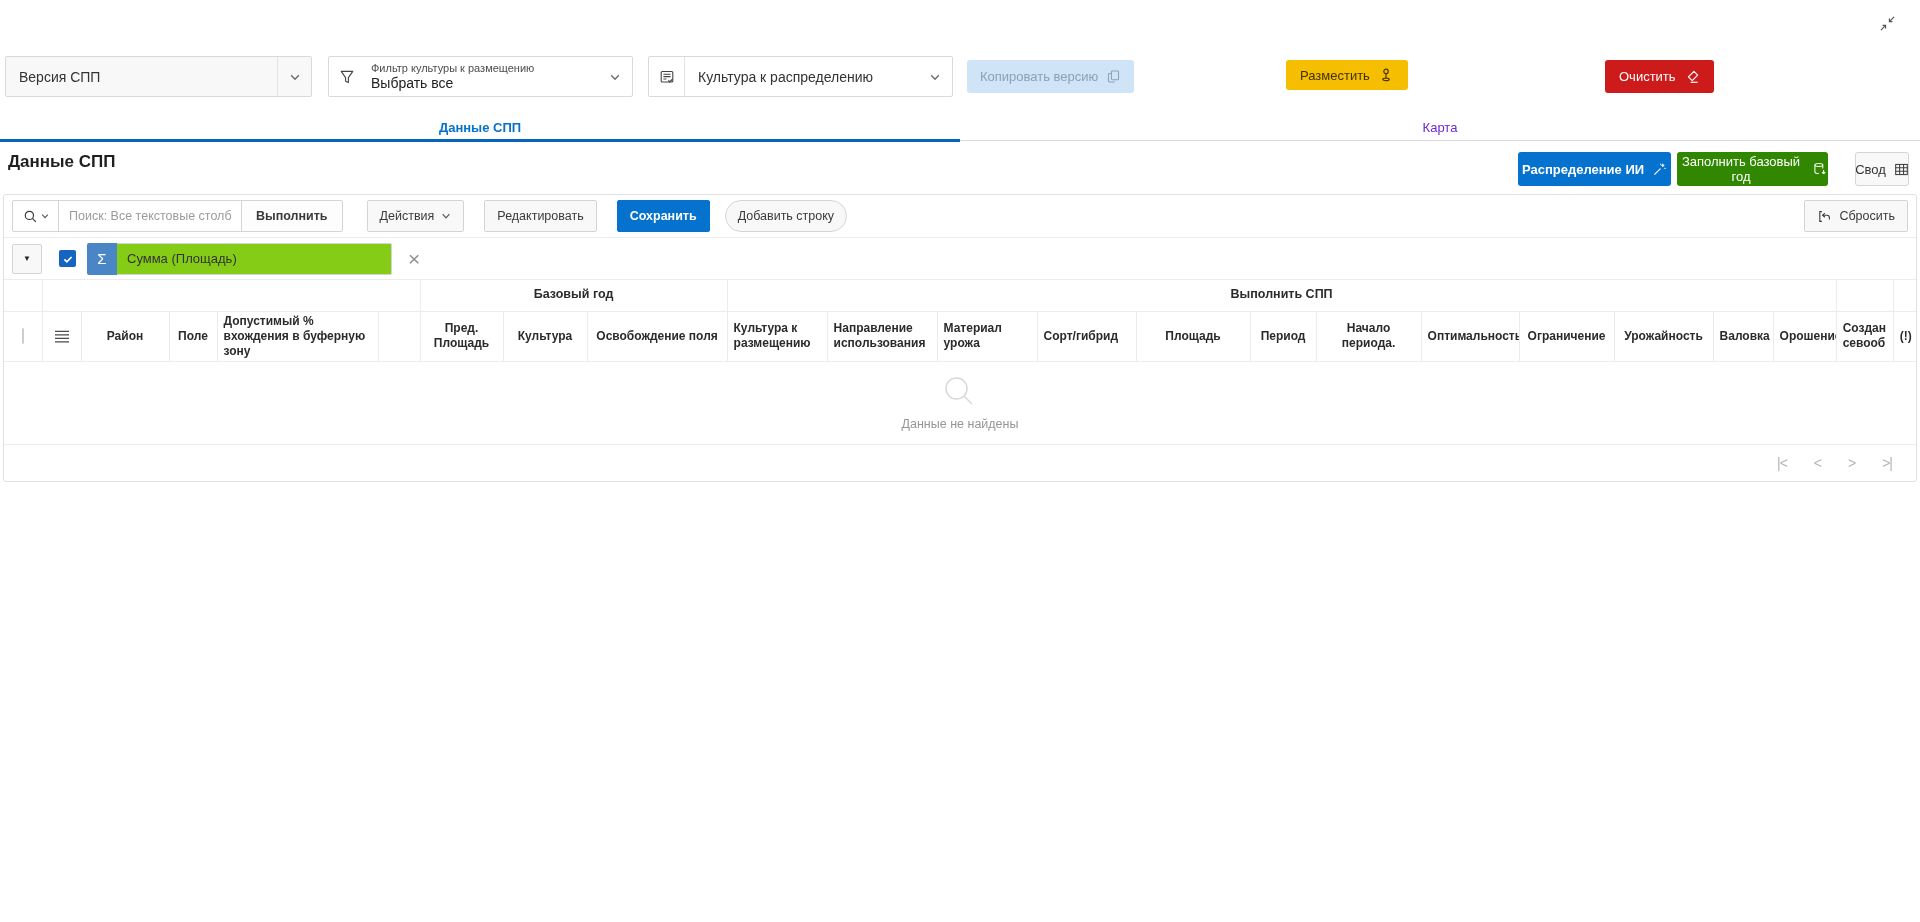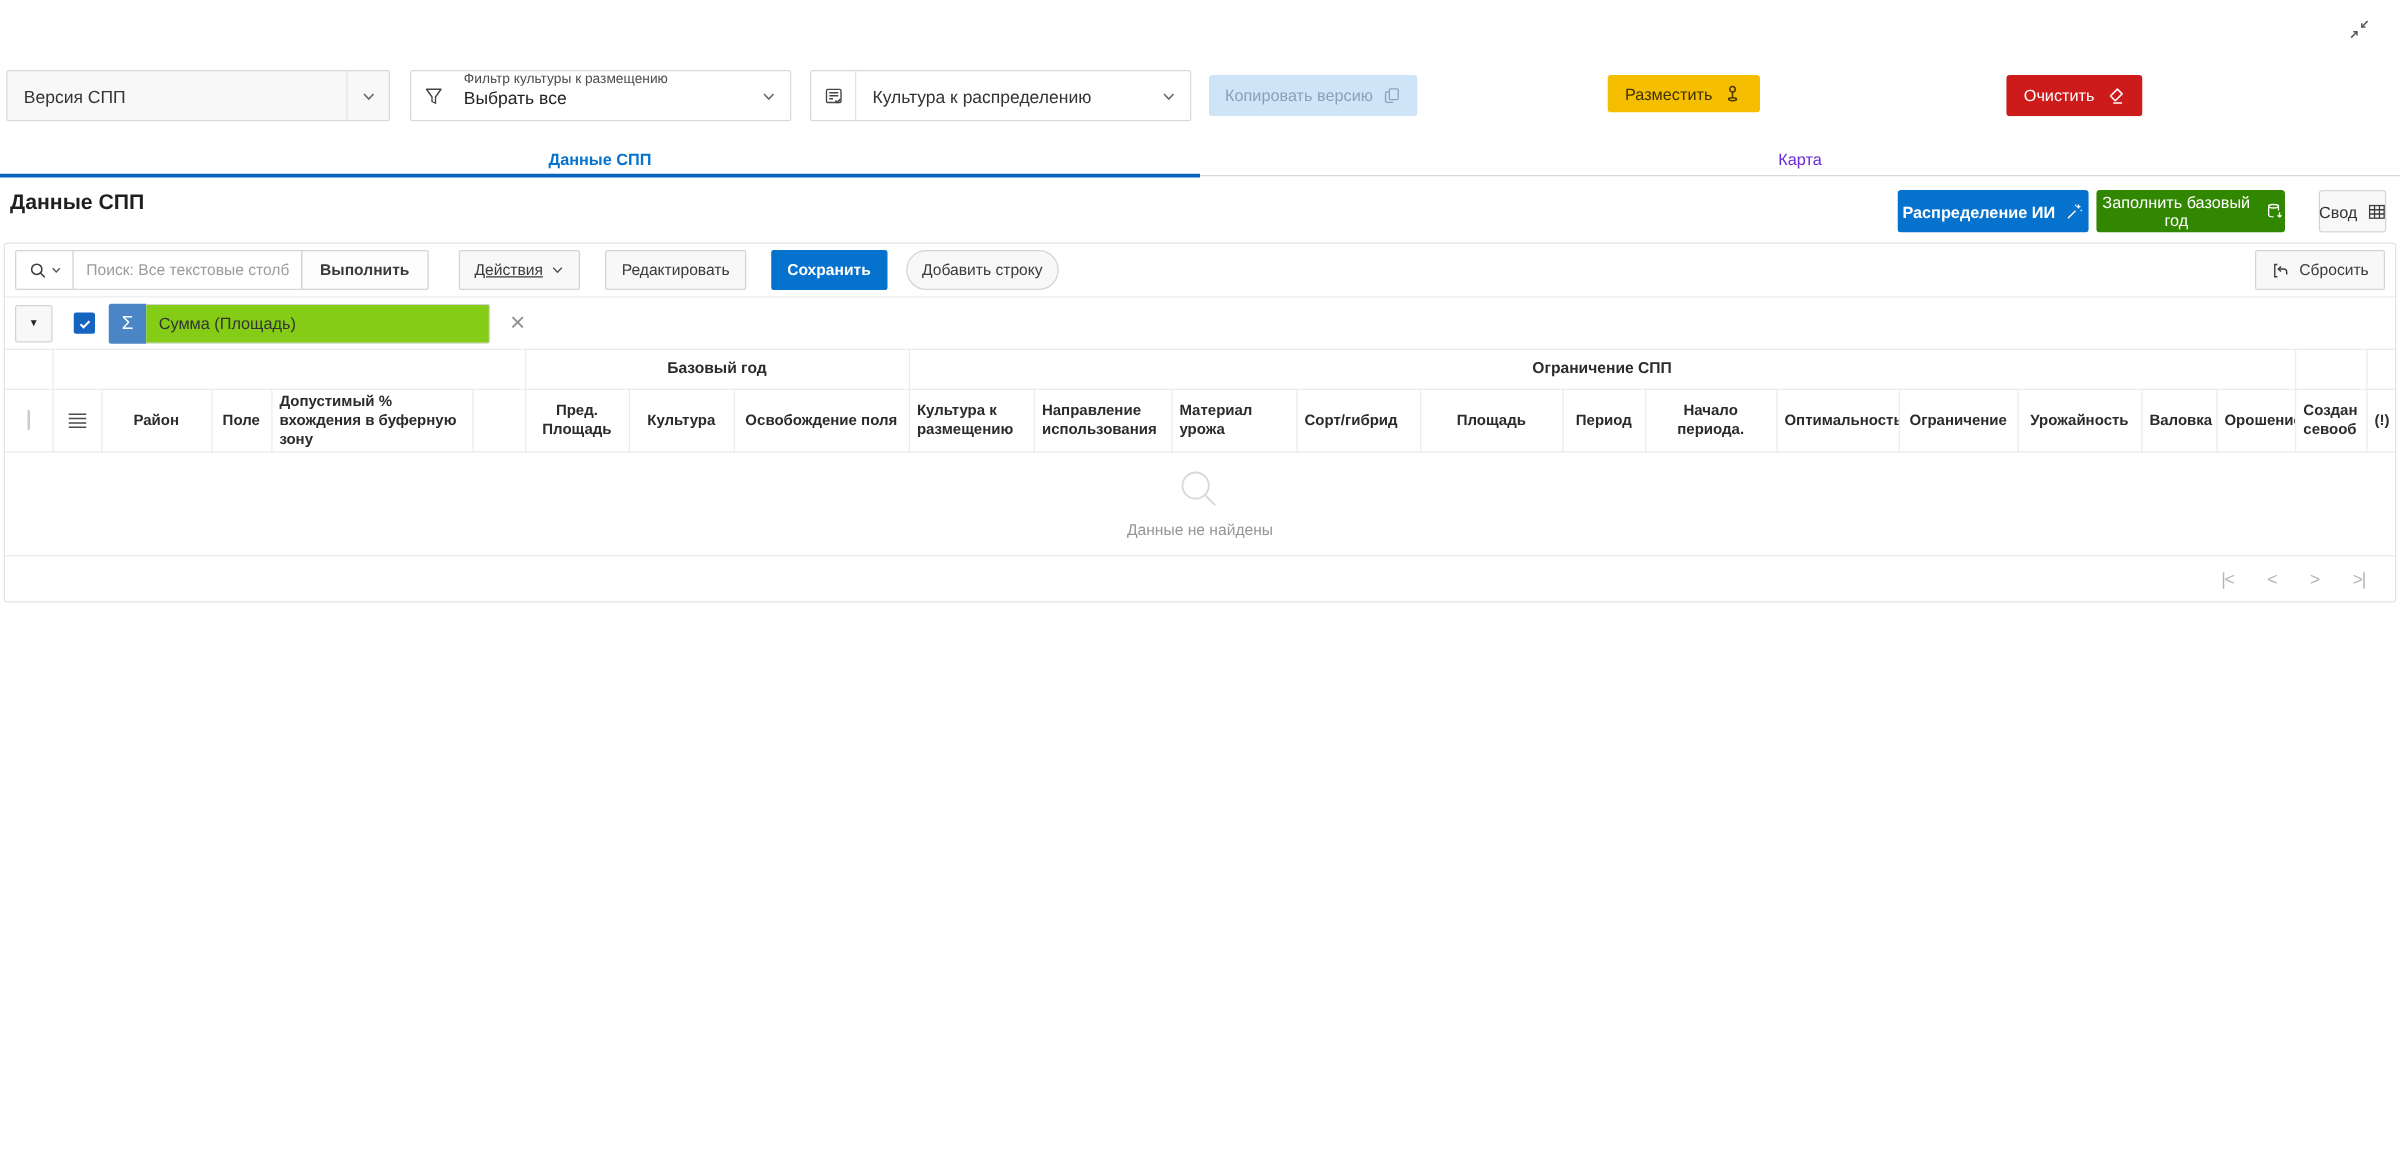--- a/index.html
+++ b/index.html
@@ -14,21 +14,21 @@
   
   .field { position:absolute; top:56px; height:41px; border:1px solid #d9d9d9;
            background:#fff; display:flex; align-items:stretch; border-radius:2px; }
   #version-field { left:5px; width:307px; background:#f8f8f8; }
   .field-value { flex:1; display:flex; align-items:center; padding:0 13px; font-size:14px; color:#333; }
   .chev-box { width:34px; display:flex; align-items:center; justify-content:center; }
   .chev-box.divided { border-left:1px solid #e3e3e3; }
   .icon-box { width:36px; display:flex; align-items:center; justify-content:center; }
   .icon-box.divided { border-right:1px solid #e3e3e3; }
   #filter-field { left:328px; width:305px; }
-  .field-stack { flex:1; display:flex; flex-direction:column; padding-left:6px; }
+  .field-stack { flex:1; display:flex; flex-direction:column; justify-content:center; padding-left:6px; }
   .field-label { font-size:11px; color:#4d4d4d; margin-bottom:1px; }
   .field-main { font-size:14px; color:#222; }
   #culture-field { left:648px; width:305px; }
 
   .btn { position:absolute; display:inline-flex; align-items:center; justify-content:center;
          gap:8px; font-size:13px; border-radius:3px; border:1px solid transparent; cursor:pointer;
          font-family:"Liberation Sans",sans-serif; }
   #copy-version-btn { left:967px; top:60px; height:33px; padding:0 12px; background:#cfe4f6; color:#8ba1b7; cursor:default; }
   #place-btn { left:1286px; top:60px; height:30px; padding:0 13px; background:#f6be00; color:#3e3200; }
   #clear-btn { left:1605px; top:60px; height:33px; padding:0 13px; background:#cd1a1a; color:#fff; }
@@ -59,21 +59,21 @@
   .tb-btn { height:32px; display:inline-flex; align-items:center; gap:7px; padding:0 12px;
             background:#f8f8f8; border:1px solid #d4d4d4; border-radius:2px;
             font-size:12.5px; color:#3a3a3a; cursor:pointer; font-family:"Liberation Sans",sans-serif; }
   #search-icon-btn { width:47px; justify-content:center; gap:3px; padding:0; background:#fff;
                      border-radius:2px 0 0 2px; }
   #search-input { width:184px; height:32px; border:1px solid #d4d4d4; margin-left:-1px;
                   padding:0 10px; font-size:12.5px; color:#333; background:#fff; outline:none;
                   font-family:"Liberation Sans",sans-serif; }
   #search-input::placeholder { color:#9b9b9b; }
   #go-btn { font-weight:bold; background:#fdfdfd; margin-left:-1px; border-radius:0 2px 2px 0; padding:0 14px;}
-  #actions-btn { margin-left:24px;text-decoration:underline; }
+  #actions-btn { margin-left:24px; }
   #edit-btn { margin-left:20px; }
   #save-btn { margin-left:20px; background:#0572ce; border-color:#0572ce; color:#fff; font-weight:bold; }
   #addrow-btn { margin-left:15px;border-radius:16px; }
   #reset-btn { margin-left:auto; }
 
   #sumrow { height:42px; flex:0 0 42px; display:flex; align-items:center; padding:0 8px;
             border-bottom:1px solid #ececec; }
   #sum-dd { width:30px; height:30px; display:flex; align-items:center; justify-content:center;
             background:#f8f8f8; border:1px solid #d4d4d4; border-radius:2px; font-size:8px; color:#222; cursor:pointer;}
   #sum-check { margin-left:17px; width:17px; height:17px; background:#1565c0; border-radius:2px;
@@ -305,21 +305,21 @@
         <col style="width:60px">
       <col style="width:63px">
         <col style="width:57px">
         <col style="width:23px">
     </colgroup>
     <thead>
       <tr class="group-row">
         <th></th>
         <th colspan="5"></th>
         <th colspan="3">Базовый год</th>
-        <th colspan="12">Ограничение СПП</th>
+        <th colspan="12">Выполнить СПП</th>
         <th></th>
         <th></th>
       </tr>
       <tr class="cols-row">
         <th><span class="hdr-checkbox"></span></th>
         <th>
           <svg width="16" height="13" viewBox="0 0 16 13" style="margin:0 auto">
             <path d="M1 1.3h14M1 4.8h14M1 8.3h14M1 11.8h14" stroke="#4a4a4a" stroke-width="1.2"></path>
           </svg>
         </th>

